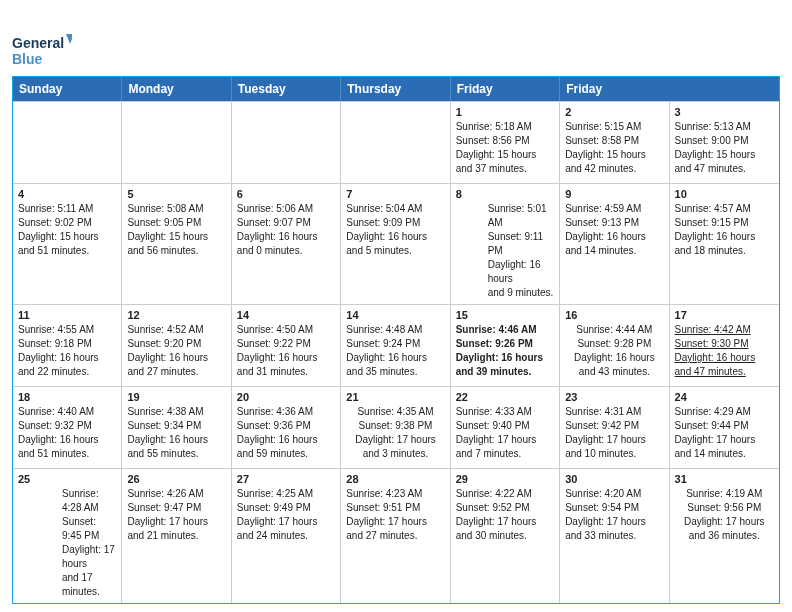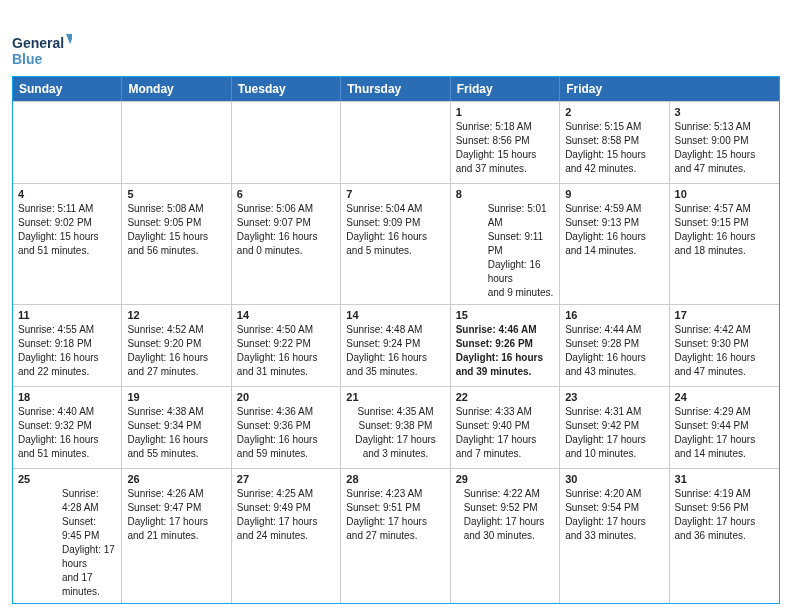--- a/index.html
+++ b/index.html
@@ -235,28 +235,28 @@
           </div>
           <div class="cal-cell filled">
             <span class="cell-day">15</span>
             <div class="cell-info" style="white-space: pre-line; font-weight: bold;">Sunrise: 4:46 AM
 Sunset: 9:26 PM
 Daylight: 16 hours
 and 39 minutes.</div>
           </div>
           <div class="cal-cell filled">
             <span class="cell-day">16</span>
-            <div class="cell-info" style="white-space: pre-line;">Sunrise: 4:44 AM
+            <div class="cell-info" style="white-space: pre-line; text-align: center;">Sunrise: 4:44 AM
 Sunset: 9:28 PM
 Daylight: 16 hours
 and 43 minutes.</div>
           </div>
           <div class="cal-cell filled">
             <span class="cell-day">17</span>
-            <div class="cell-info" style="white-space: pre-line;">Sunrise: 4:42 AM
+            <div class="cell-info" style="white-space: pre-line; text-decoration: underline;">Sunrise: 4:42 AM
 Sunset: 9:30 PM
 Daylight: 16 hours
 and 47 minutes.</div>
           </div>
         </div>
         <div class="cal-row">
           <div class="cal-cell filled">
             <span class="cell-day">18</span>
             <div class="cell-info" style="white-space: pre-line;">Sunrise: 4:40 AM
 Sunset: 9:32 PM
@@ -330,35 +330,35 @@
           </div>
           <div class="cal-cell filled">
             <span class="cell-day">28</span>
             <div class="cell-info" style="white-space: pre-line;">Sunrise: 4:23 AM
 Sunset: 9:51 PM
 Daylight: 17 hours
 and 27 minutes.</div>
           </div>
           <div class="cal-cell filled">
             <span class="cell-day">29</span>
-            <div class="cell-info" style="white-space: pre-line; margin-left: 8px;">Sunrise: 4:22 AM
+            <div class="cell-info" style="white-space: pre-line;">Sunrise: 4:22 AM
 Sunset: 9:52 PM
 Daylight: 17 hours
 and 30 minutes.</div>
           </div>
           <div class="cal-cell filled">
             <span class="cell-day">30</span>
             <div class="cell-info" style="white-space: pre-line;">Sunrise: 4:20 AM
 Sunset: 9:54 PM
 Daylight: 17 hours
 and 33 minutes.</div>
           </div>
           <div class="cal-cell filled">
             <span class="cell-day">31</span>
-            <div class="cell-info" style="white-space: pre-line;">Sunrise: 4:19 AM
+            <div class="cell-info" style="white-space: pre-line; text-align: center;">Sunrise: 4:19 AM
 Sunset: 9:56 PM
 Daylight: 17 hours
 and 36 minutes.</div>
           </div>
         </div>
       </div>
   </div>
 </div>
 
 </body></html>

